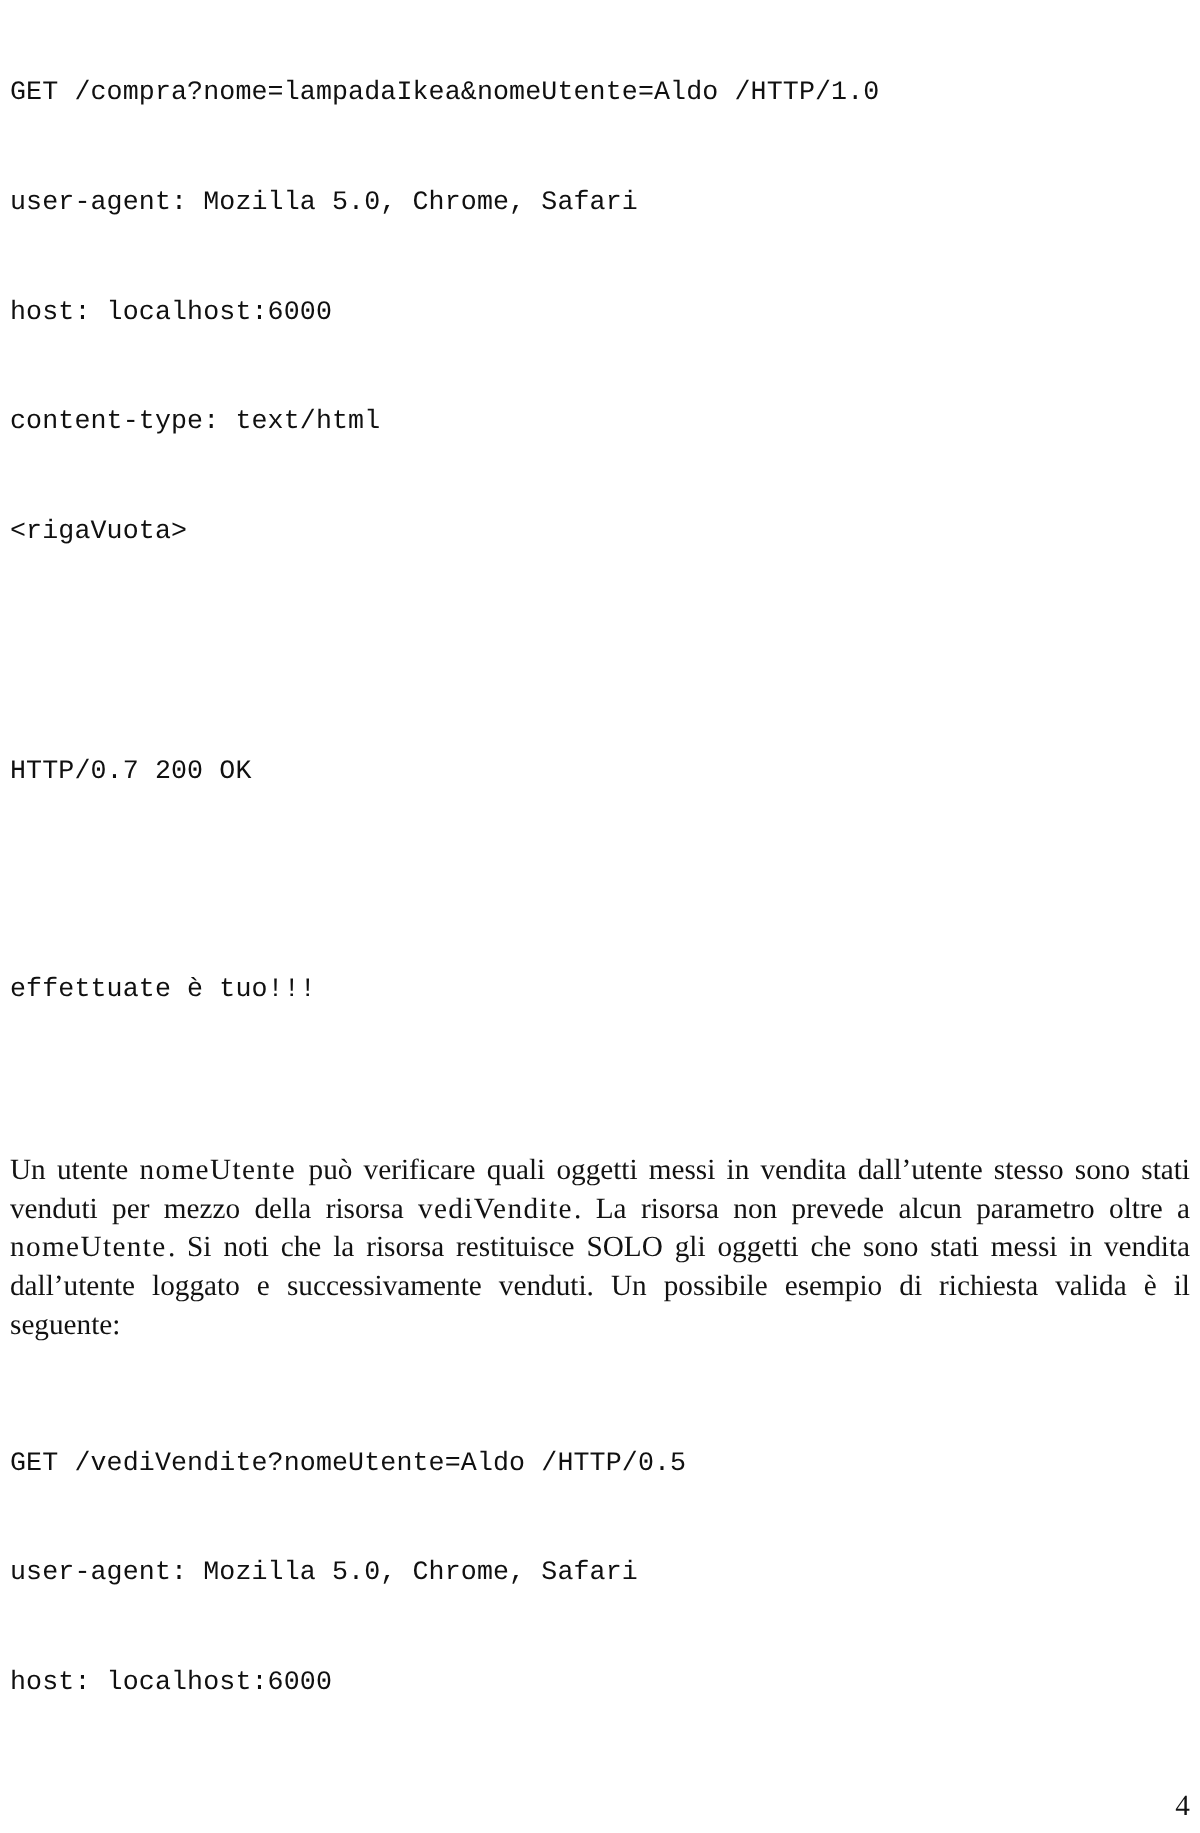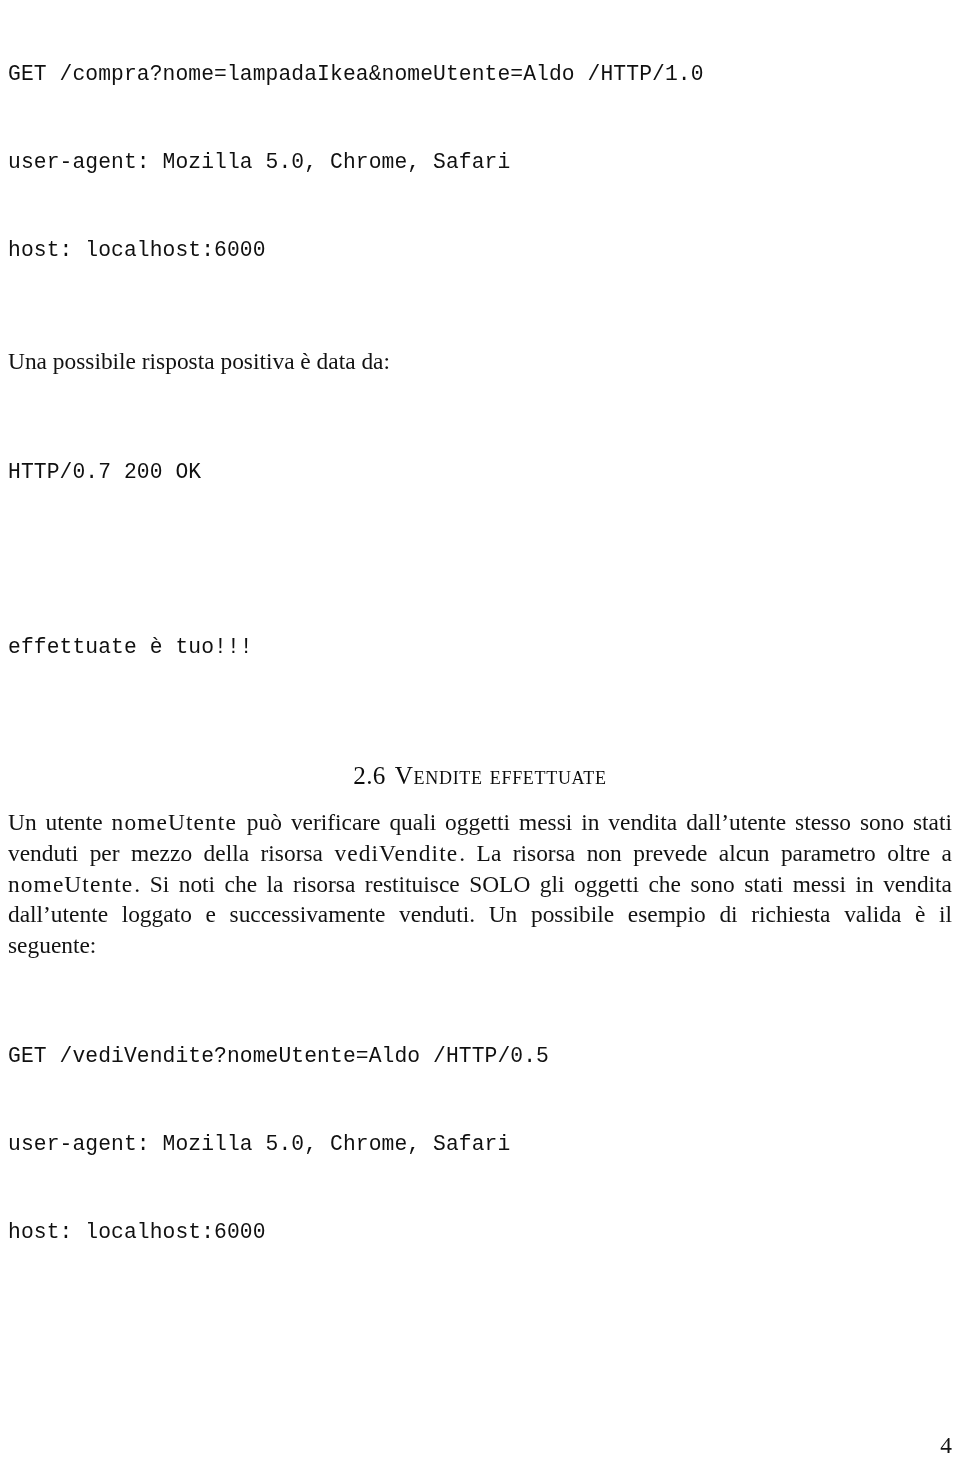--- a/index.html
+++ b/index.html
@@ -94,43 +94,41 @@
 </head>
 <body>
 
 <div class="page">
   <div class="content">
 
     <div class="mono">
       <span class="mono-line">GET /compra?nome=lampadaIkea&amp;nomeUtente=Aldo /HTTP/1.0</span>
       <span class="mono-line">user-agent: Mozilla 5.0, Chrome, Safari</span>
       <span class="mono-line">host: localhost:6000</span>
+      <span class="mono-line">content-type: text/html</span>
+      <span class="mono-line">&lt;rigaVuota&gt;</span>
     </div>
 
     <div class="gap-md"></div>
 
-    <p class="para noindent" style="margin:0;">Una possibile risposta positiva è data da:</p>
 
     <div class="gap-md"></div>
 
     <div class="mono">
       <span class="mono-line">HTTP/0.7 200 OK</span>
     </div>
 
     <div class="gap-blank"></div>
 
     <div class="mono">
       <span class="mono-line">effettuate è tuo!!!</span>
     </div>
 
     <div style="height:40px;"></div>
 
-    <div class="section-head">
-      <span class="sec-num">2.6</span><span class="sec-title">Vendite effettuate</span>
-    </div>
 
     <div class="gap-sm"></div>
 
     <p class="para noindent" style="margin:0;"><span>Un utente </span><span class="mathit">nomeUtente</span><span> può verificare quali oggetti messi in vendita dall’utente stesso sono stati venduti per mezzo della risorsa </span><span class="mathit">vediVendite</span><span>. La risorsa non prevede alcun parametro oltre a </span><span class="mathit">nomeUtente</span><span>. Si noti che la risorsa restituisce SOLO gli oggetti che sono stati messi in vendita dall’utente loggato e successivamente venduti. Un possibile esempio di richiesta valida è il seguente:</span></p>
 
     <div class="gap-md"></div>
 
     <div class="mono">
       <span class="mono-line">GET /vediVendite?nomeUtente=Aldo /HTTP/0.5</span>
       <span class="mono-line">user-agent: Mozilla 5.0, Chrome, Safari</span>

